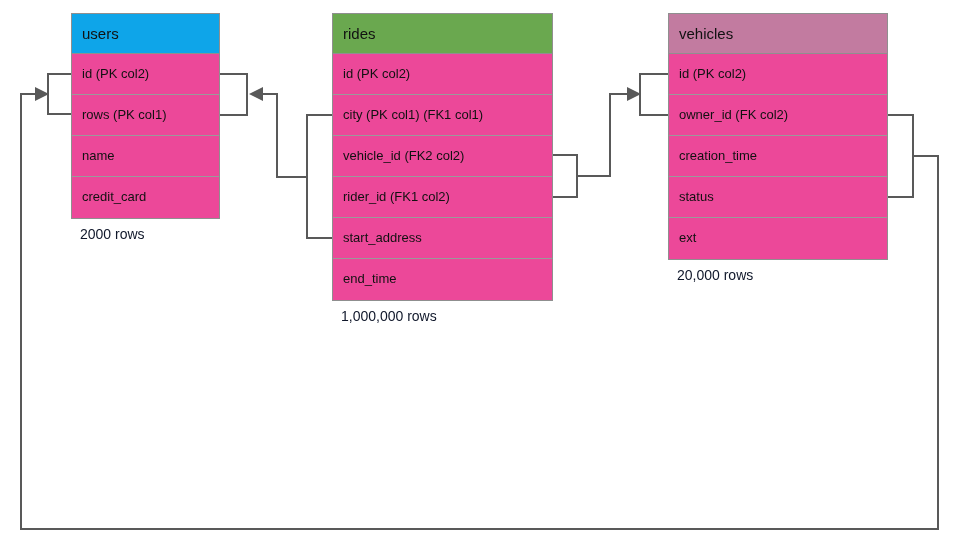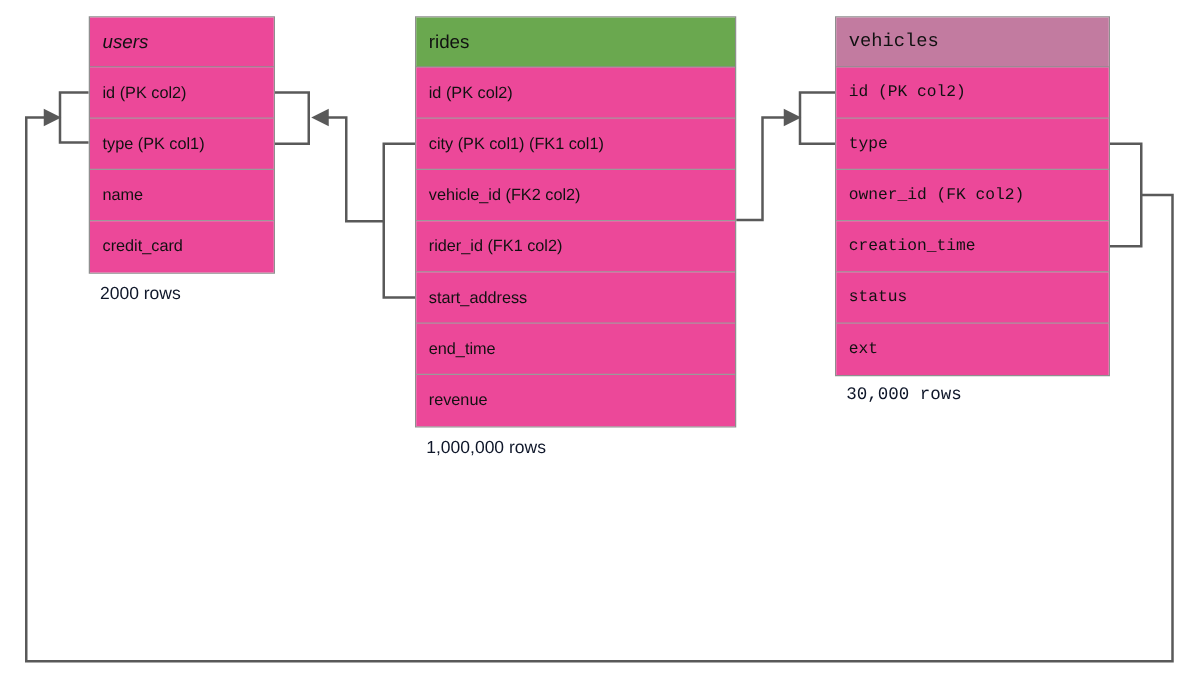--- a/index.html
+++ b/index.html
@@ -56,22 +56,22 @@
     border-bottom: none;
   }
   .tbl-caption {
     margin-top: 7px;
     padding-left: 9px;
     font-size: 14px;
     color: #0f172a;
   }
   
   .pos-users    { left: 71px;  top: 13px; width: 149px; }
-  .pos-rides    { left: 332px; top: 13px; width: 257px; }
-  .pos-vehicles { left: 668px; top: 13px; width: 220px; font-family: Liberation Mono, monospace; }
+  .pos-rides    { left: 332px; top: 13px; width: 221px; }
+  .pos-vehicles { left: 668px; top: 13px; width: 220px; }
 </style>
 </head>
 <body>
 
 <div class="canvas">
 
   <svg class="connector-layer" viewBox="0 0 960 540" xmlns="http://www.w3.org/2000/svg">
     <g stroke="#595959" stroke-width="2" fill="none">
 
       <path d="M219,74 H247 V115 H219"></path>
@@ -88,55 +88,53 @@
     </g>
     <g fill="#595959" stroke="none">
       <polygon points="249,94 263,87 263,101"></polygon>
       <polygon points="641,94 627,87 627,101"></polygon>
       <polygon points="49,94 35,87 35,101"></polygon>
     </g>
   </svg>
 
   <div class="table-wrap pos-users">
     <div class="tbl">
-      <div class="tbl-header" style="background: #ec4899; font-style: italic;">users</div>
+      <div class="tbl-header" style="background: #0ea5e9;">users</div>
       <div>
           <div class="tbl-row">id (PK col2)</div>
-          <div class="tbl-row">type (PK col1)</div>
+          <div class="tbl-row">rows (PK col1)</div>
           <div class="tbl-row">name</div>
           <div class="tbl-row">credit_card</div>
         </div>
     </div>
     <div class="tbl-caption">2000 rows</div>
   </div>
 
   <div class="table-wrap pos-rides">
     <div class="tbl">
       <div class="tbl-header" style="background: rgb(106, 168, 79);">rides</div>
       <div>
           <div class="tbl-row">id (PK col2)</div>
           <div class="tbl-row">city (PK col1) (FK1 col1)</div>
           <div class="tbl-row">vehicle_id (FK2 col2)</div>
           <div class="tbl-row">rider_id (FK1 col2)</div>
           <div class="tbl-row">start_address</div>
           <div class="tbl-row">end_time</div>
-          <div class="tbl-row">revenue</div>
         </div>
     </div>
     <div class="tbl-caption">1,000,000 rows</div>
   </div>
 
   <div class="table-wrap pos-vehicles">
     <div class="tbl">
       <div class="tbl-header" style="background: rgb(194, 123, 160);">vehicles</div>
       <div>
           <div class="tbl-row">id (PK col2)</div>
-          <div class="tbl-row">type</div>
           <div class="tbl-row">owner_id (FK col2)</div>
           <div class="tbl-row">creation_time</div>
           <div class="tbl-row">status</div>
           <div class="tbl-row">ext</div>
         </div>
     </div>
-    <div class="tbl-caption">30,000 rows</div>
+    <div class="tbl-caption">20,000 rows</div>
   </div>
 
 </div>
 
 </body></html>

